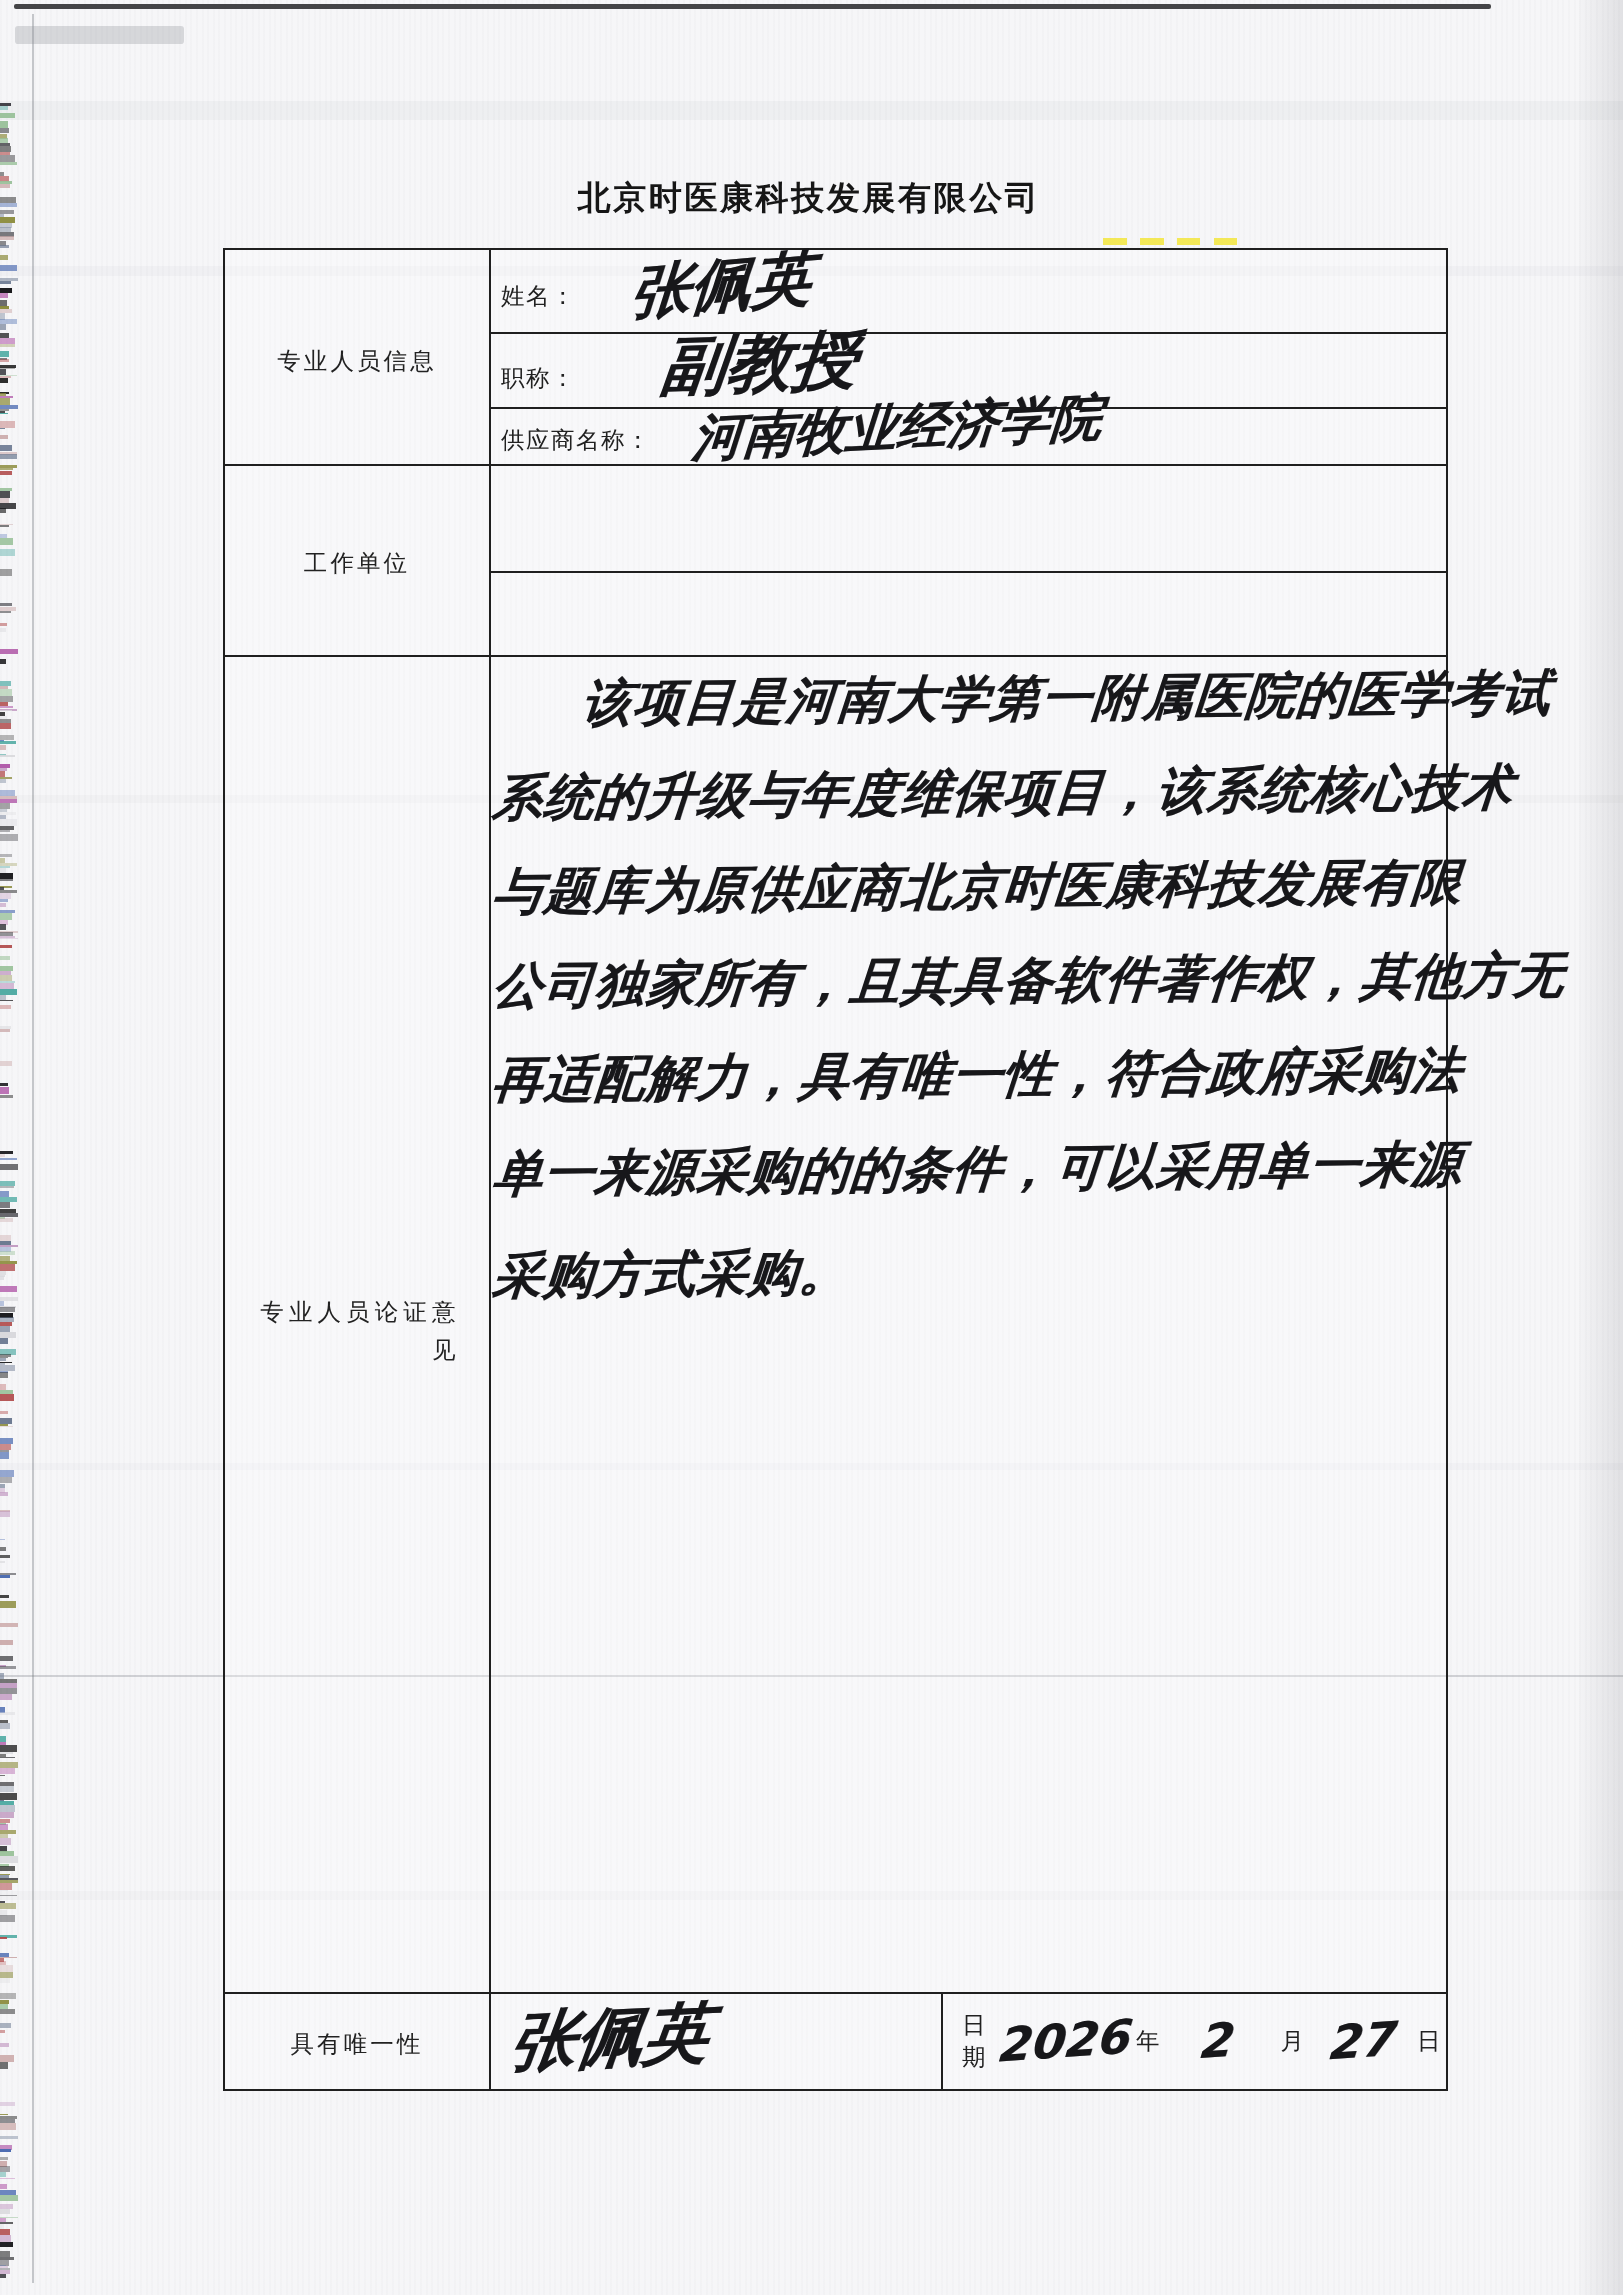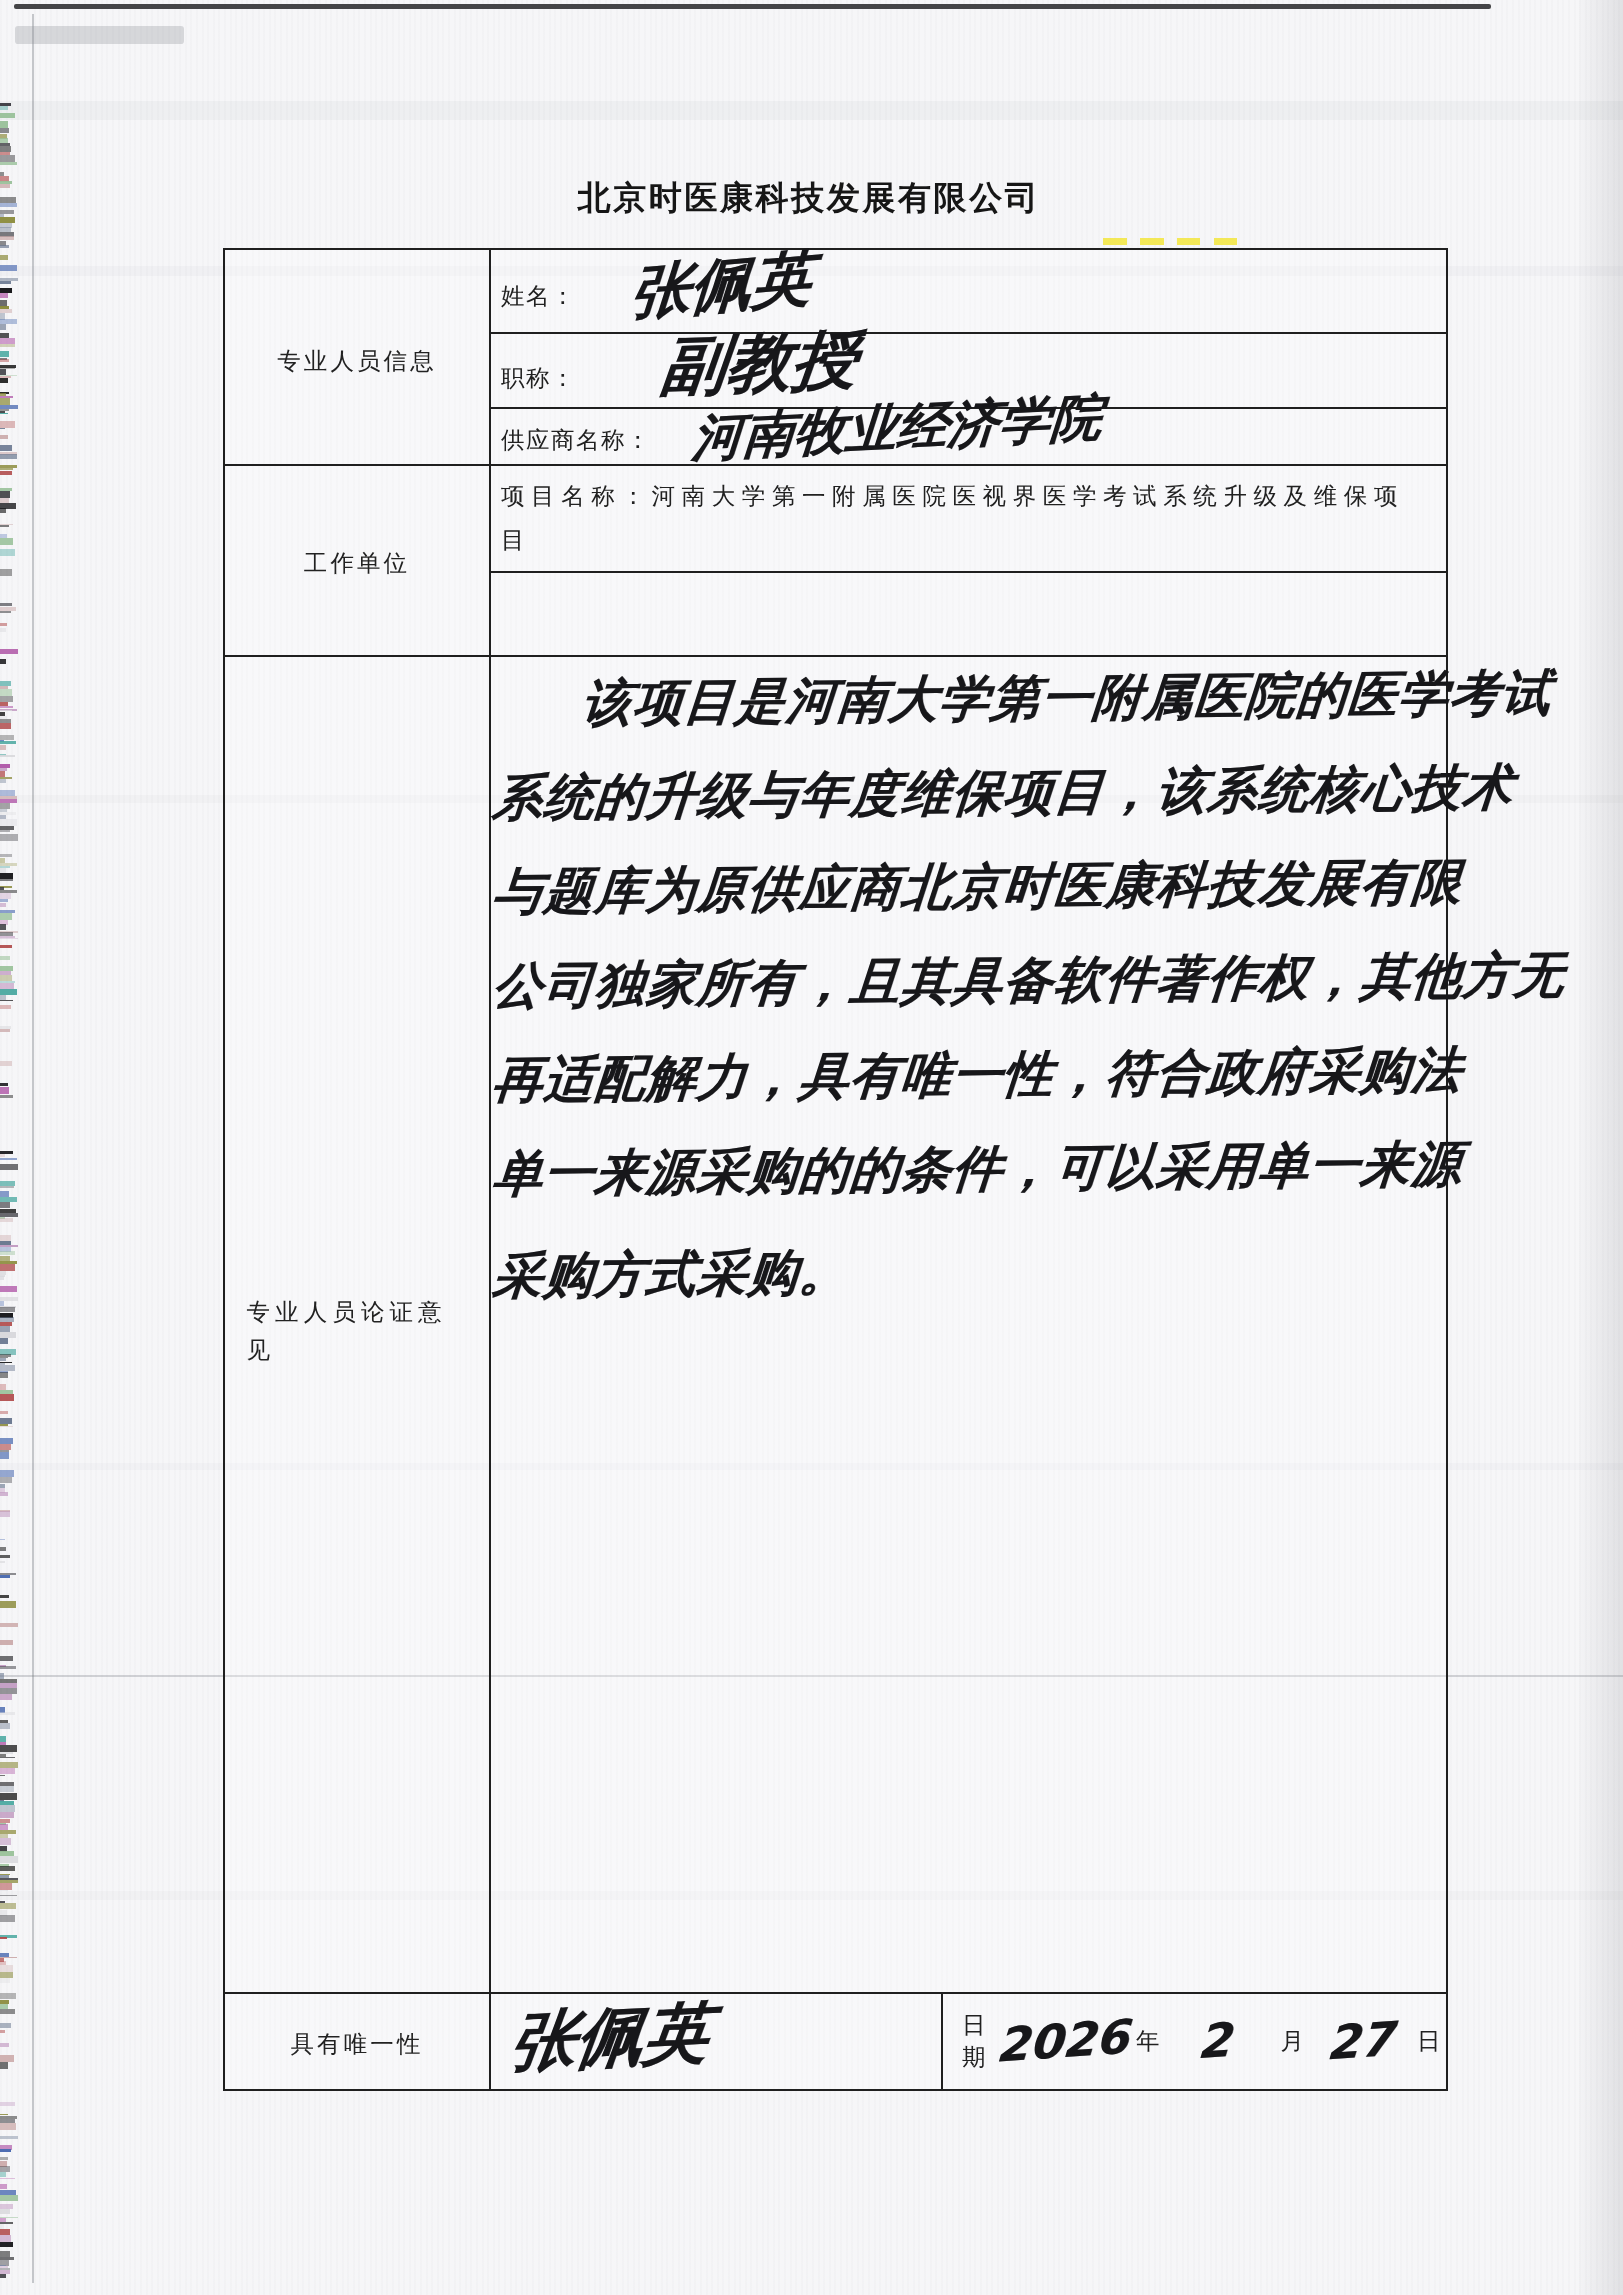--- a/index.html
+++ b/index.html
@@ -32,20 +32,21 @@
   }
 
   .form-table{
     position:absolute;left:223px;top:248px;width:1221px;height:1839px;
     border:2px solid #1f1f1f;background:rgba(255,255,255,0.25);
   }
   .vline,.hline{position:absolute;background:#1f1f1f;}
   .cell-label{
     position:absolute;font-size:23.5px;letter-spacing:3.1px;color:#222;
     font-family:"Liberation Serif", serif;
+    text-align:right;
   }
   .printed{
     position:absolute;font-size:23.5px;color:#212121;letter-spacing:1.5px;
     font-family:"Liberation Serif", serif;
   }
   .hw{
     position:absolute;color:#17171a;
     font-family:"DejaVu Sans", sans-serif;
     font-style:italic;font-weight:600;
     text-shadow:0.5px 0 0 rgba(20,20,25,.55);
@@ -447,21 +448,20 @@
 
   <div class="printed" style="left:276px;top:30px;">姓名：</div>
   <div class="hw" style="left:406px;top:-4.1px;font-size:60px;transform:skewX(-9deg) rotate(-5deg);">张佩英</div>
 
   <div class="printed" style="left:276px;top:112px;">职称：</div>
   <div class="hw" style="left:437px;top:69px;font-size:65px;transform:skewX(-8deg) rotate(-2deg);">副教授</div>
 
   <div class="printed" style="left:276px;top:174px;">供应商名称：</div>
   <div class="hw" style="left:468px;top:144px;font-size:51px;transform:skewX(-7deg) rotate(-3deg);">河南牧业经济学院</div>
 
-  <div class="printed" style="left:276px;top:224px;width:920px;line-height:44px;letter-spacing:6.6px;white-space:normal;">项目名称：河南大学第一附属医院医视界医学考试系统升级及维保项目</div>
 
   <div class="opinion-lines">
     <div class="opinion-line first">该项目是河南大学第一附属医院的医学考试</div>
     <div class="opinion-line">系统的升级与年度维保项目，该系统核心技术</div>
     <div class="opinion-line">与题库为原供应商北京时医康科技发展有限</div>
     <div class="opinion-line">公司独家所有，且其具备软件著作权，其他方无</div>
     <div class="opinion-line">再适配解力，具有唯一性，符合政府采购法</div>
     <div class="opinion-line" style="height:102px;">单一来源采购的的条件，可以采用单一来源</div>
     <div class="opinion-line">采购方式采购。</div>
   </div>

